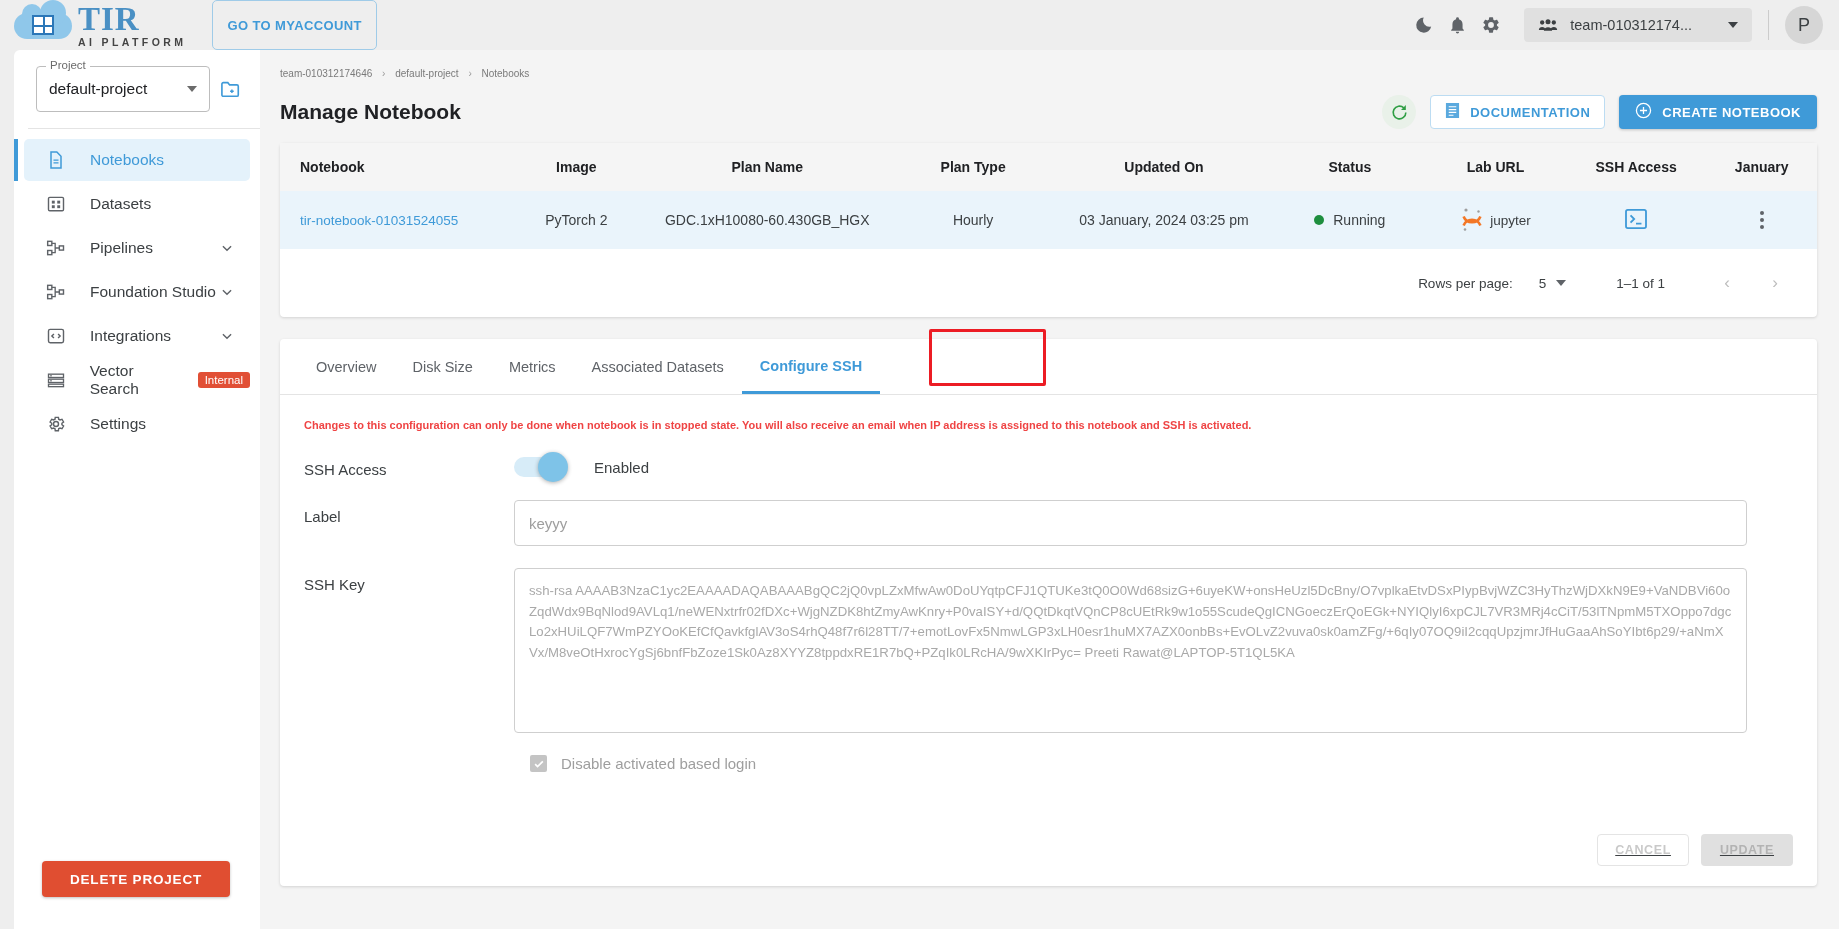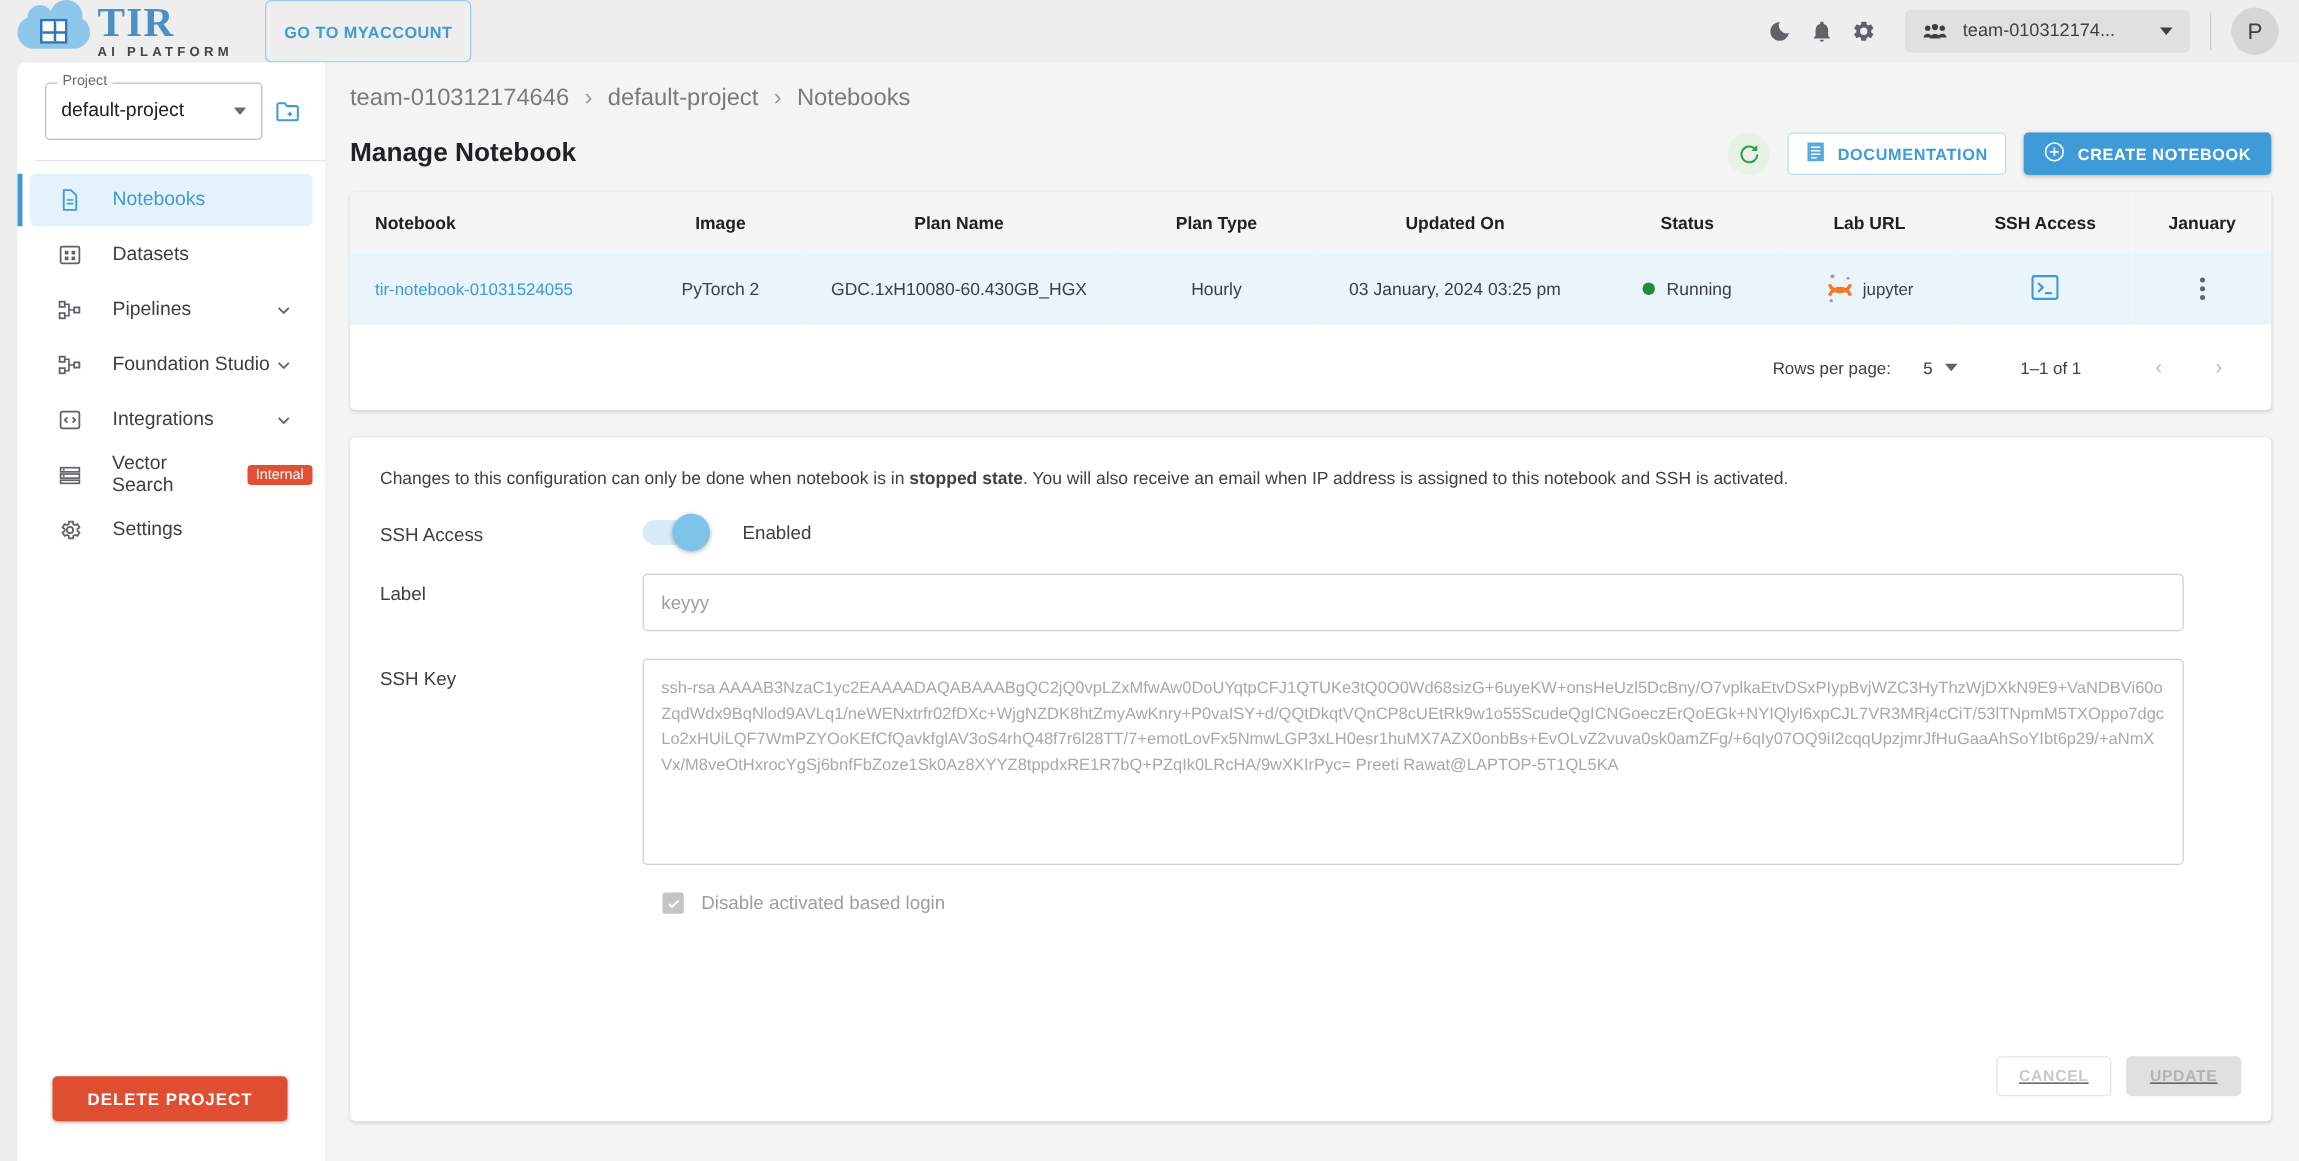--- a/index.html
+++ b/index.html
@@ -126,21 +126,21 @@
     font-size: 13.5px; font-weight: bold; letter-spacing: .8px;
     box-shadow: 0 1px 3px rgba(0,0,0,.25);
   }
 
   
   .main {
     position: absolute; top: 50px; left: 260px; width: 1579px; height: 879px;
     background: #f4f4f4;
   }
   .breadcrumb {
-    padding: 18px 0 0 20px; font-size: 19px; color: #7a7a7a;
+    padding: 18px 0 0 20px; font-size: 10px; color: #7a7a7a;
   }
   .breadcrumb .sep { margin: 0 7px; color: #9a9a9a; }
   .page-head {
     display: flex; align-items: center; padding: 16px 22px 0 20px;
   }
   .page-title { font-size: 21px; font-weight: bold; color: #202124; }
   .head-actions { margin-left: auto; display: flex; align-items: center; gap: 14px; }
   .refresh-btn {
     width: 34px; height: 34px; border-radius: 50%; background: #e9f1e9;
     display: flex; align-items: center; justify-content: center;
@@ -205,21 +205,21 @@
   .tab {
     padding: 0 18px; height: 54px; display: flex; align-items: center;
     font-size: 14.5px; color: #5f6368; cursor: pointer;
   }
   .tab.active { color: #3f9ad8; font-weight: bold; border-bottom: 3px solid #3f9ad8; }
   .tab-highlight {
     position: absolute; border: 3px solid #ec1c24; border-radius: 2px;
     left: 649px; top: -10px; width: 117px; height: 57px; pointer-events: none;
   }
   .info-line {
-    padding: 24px 24px 0 24px; font-size: 14px; color: #404040;
+    padding: 24px 24px 0 24px; font-size: 11px; color: #ef4444; font-weight: bold;
   }
   .form-row { display: flex; align-items: flex-start; padding: 0 24px; margin-top: 22px; }
   .form-label { width: 210px; font-size: 15px; color: #3c4043; padding-top: 8px; }
   .toggle-wrap { display: flex; align-items: center; gap: 28px; padding-top: 4px; }
   .toggle {
     position: relative; width: 52px; height: 20px; border-radius: 10px;
     background: #d7ecf8; cursor: pointer;
   }
   .toggle .knob {
     position: absolute; right: -2px; top: -5px; width: 30px; height: 30px;
@@ -535,20 +535,28 @@
         <span>5</span>
         <span style="width:0;height:0;border-left:5px solid transparent;border-right:5px solid transparent;border-top:6px solid #5f6368;"></span>
       </span>
       <span class="range">1–1 of 1</span>
       <span class="pg-arrow">‹</span>
       <span class="pg-arrow">›</span>
     </div>
   </div>
 
   <div class="tabs-card">
+    <div class="tabs">
+      <div class="tab">Overview</div>
+      <div class="tab">Disk Size</div>
+      <div class="tab">Metrics</div>
+      <div class="tab">Associated Datasets</div>
+      <div class="tab active">Configure SSH</div>
+      <div class="tab-highlight"></div>
+    </div>
 
     <div class="info-line">
       <span>Changes to this configuration can only be done when notebook is in </span><b>stopped state</b><span>. You will also receive an email when IP address is assigned to this notebook and SSH is activated.</span>
     </div>
 
     <div class="form-row">
       <div class="form-label">SSH Access</div>
       <div class="toggle-wrap">
         <div class="toggle">
             <span class="knob"></span>

